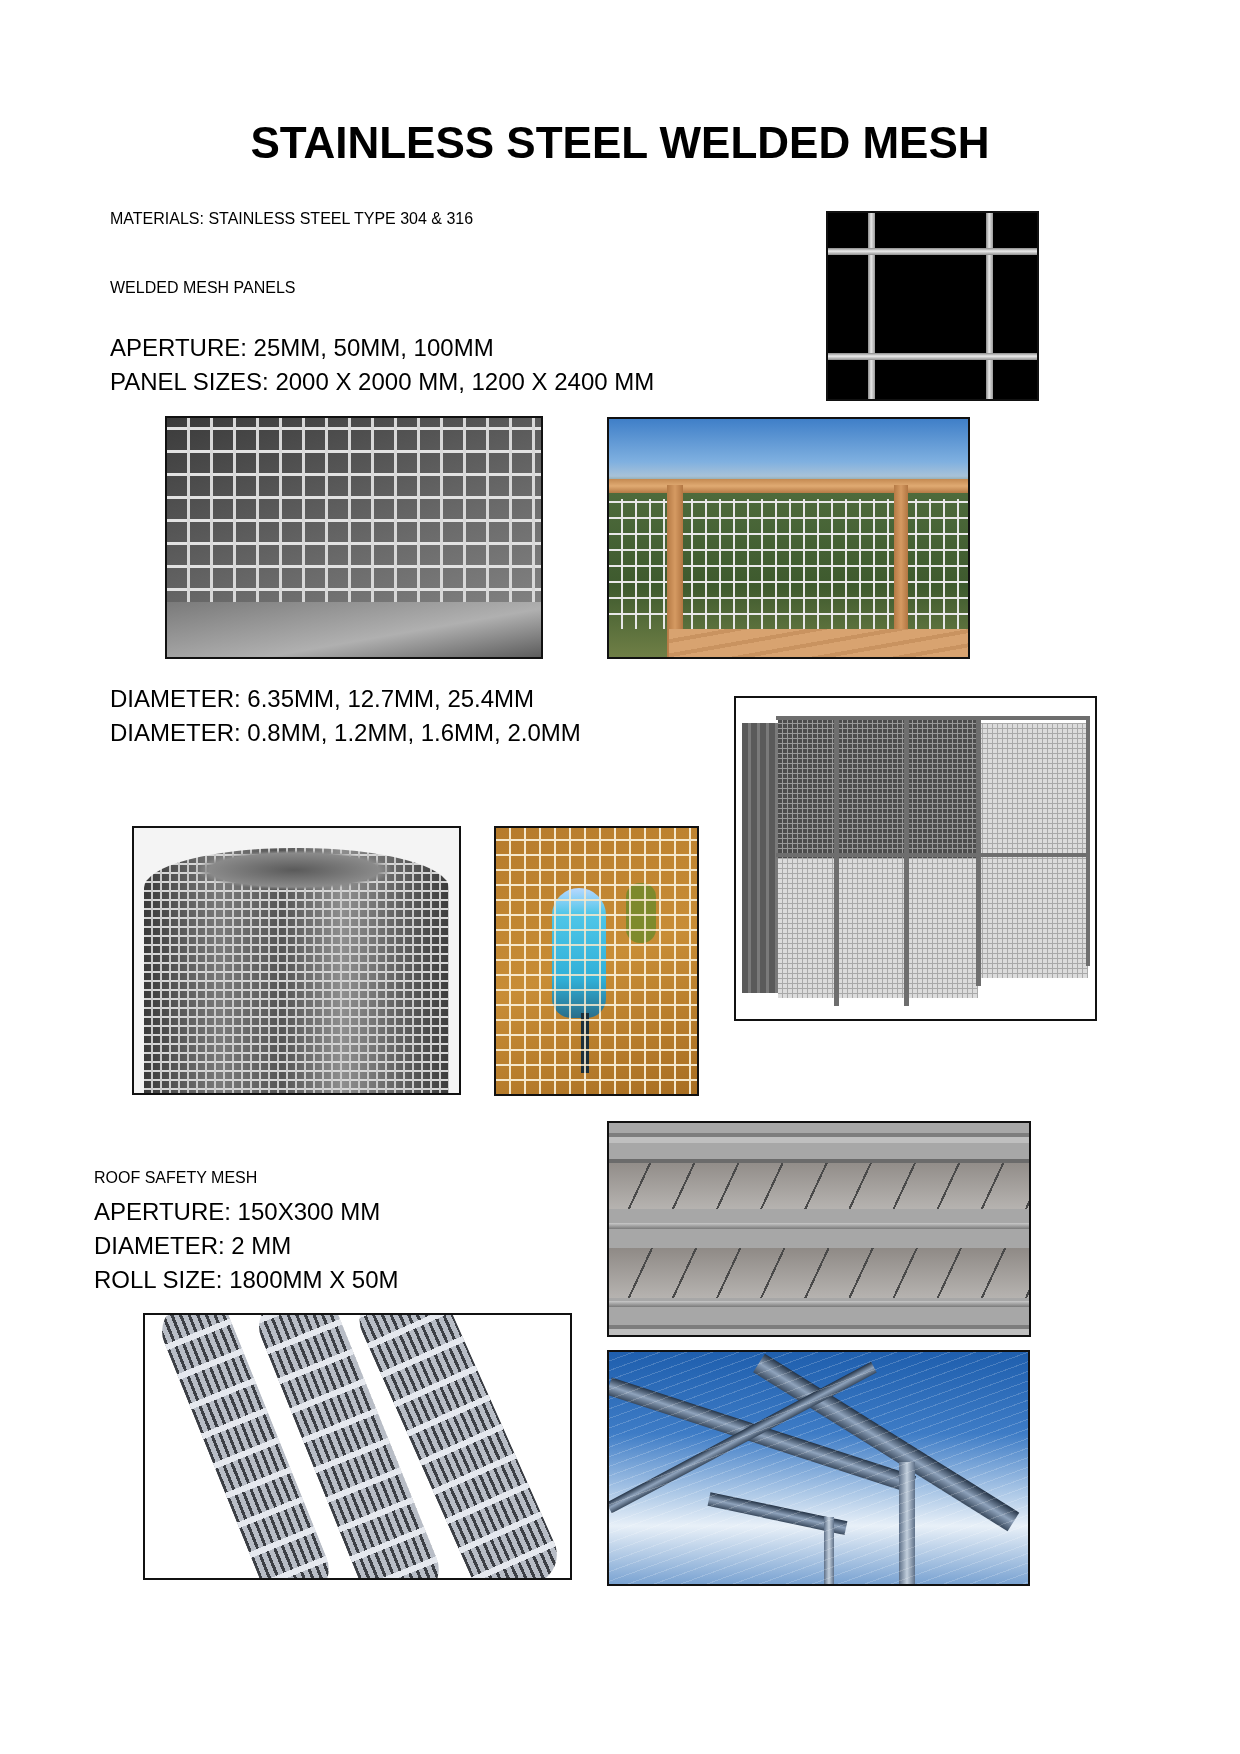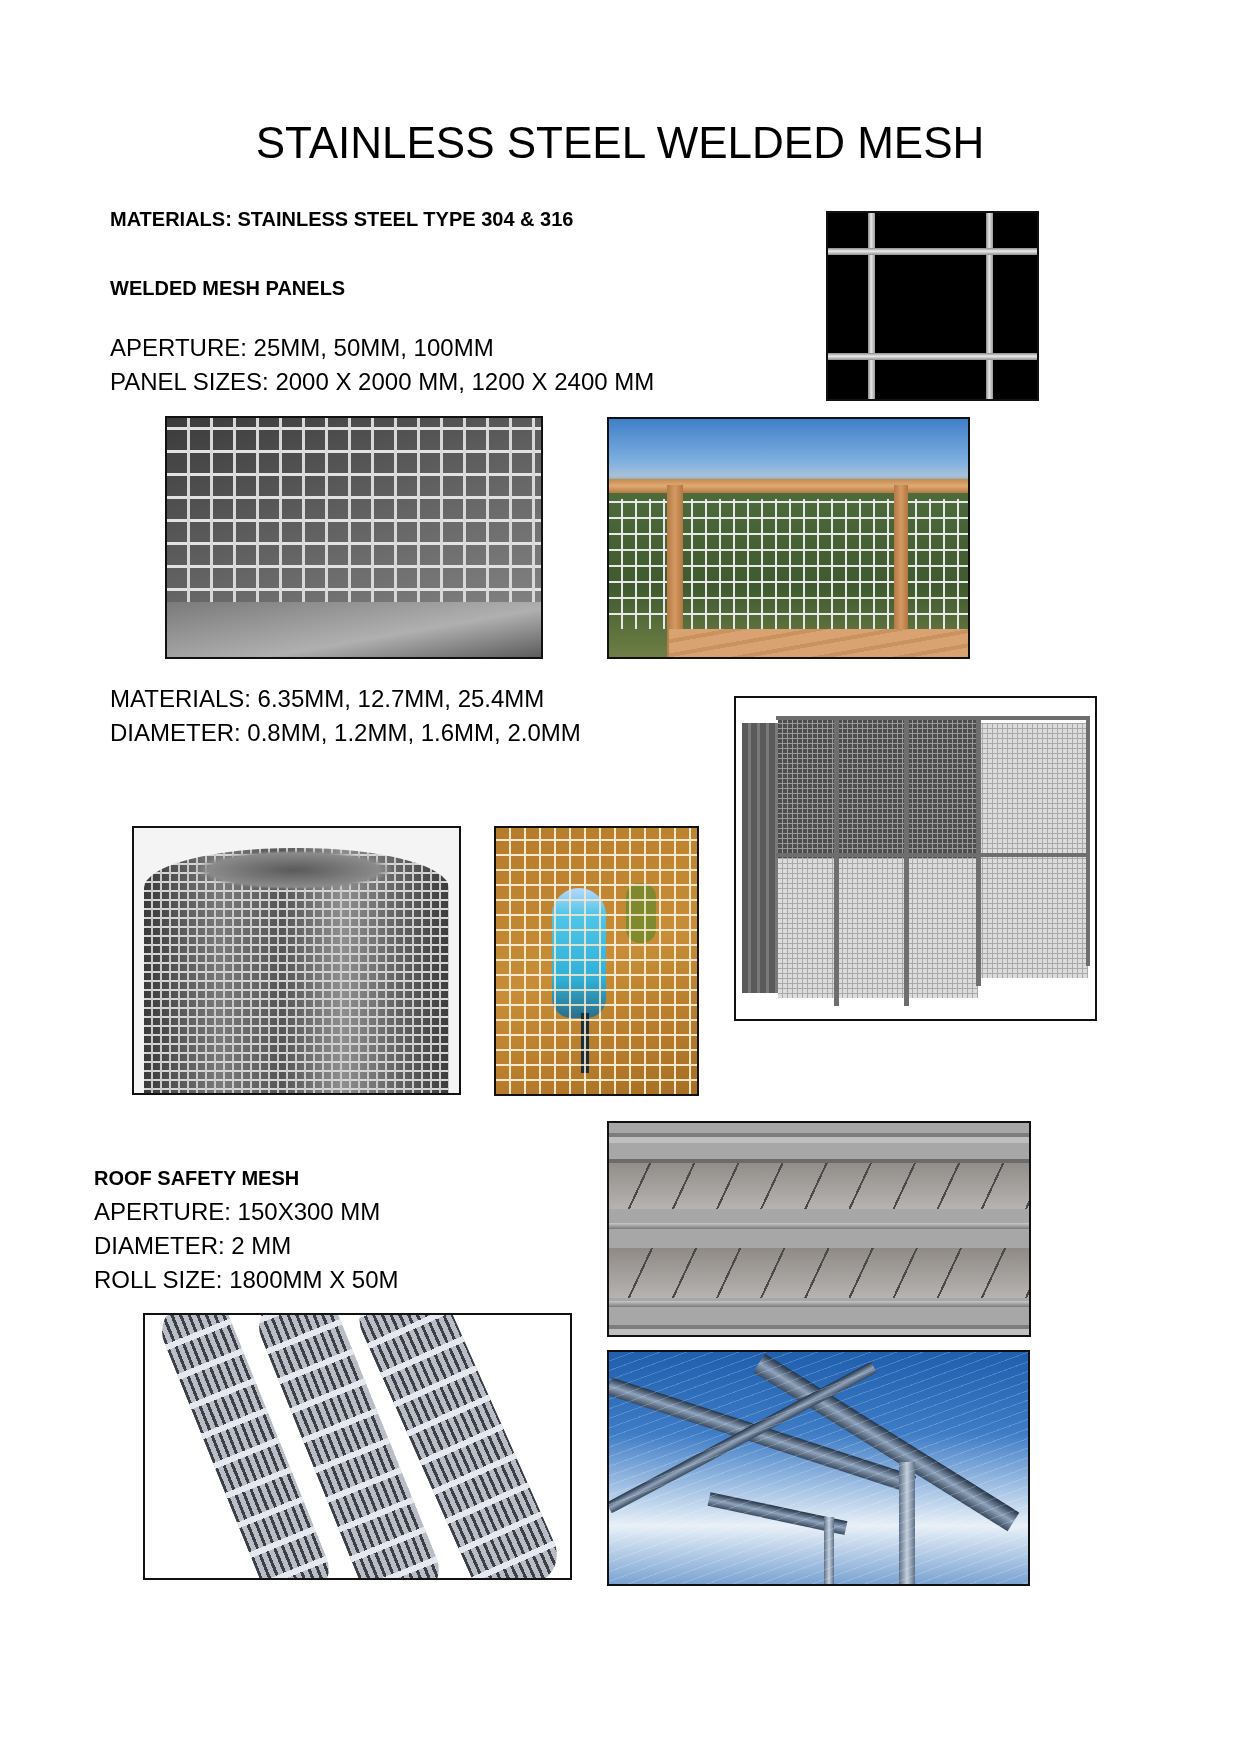--- a/index.html
+++ b/index.html
@@ -1,20 +1,20 @@
 <!DOCTYPE html>
 <html><head>
 <meta charset="utf-8">
 <style>
   html, body { margin: 0; padding: 0; background: #ffffff; }
   body { width: 1240px; height: 1754px; position: relative; overflow: hidden;
          font-family: "Liberation Sans", sans-serif; color: #000; }
   .abs { position: absolute; }
-  .title { left: 0; width: 1240px; top: 118px; text-align: center; font-size: 44px; font-weight: normal; letter-spacing: 0px; line-height: 50px; }
-  .bold { font-weight: bold; font-size: 20px; line-height: 28px; }
+  .title { left: 0; width: 1240px; top: 118px; text-align: center; font-size: 44px; font-weight: bold; letter-spacing: 0px; line-height: 50px; }
+  .bold { font-weight: normal; font-size: 16px; line-height: 28px; }
   .line { font-size: 24px; line-height: 28px; }
   .img { border: 2px solid #111; box-sizing: border-box; overflow: hidden; }
 
   
   .img-closeup { background: #000; position: absolute; }
   .wire { position: absolute; background: linear-gradient(90deg,#8a8a8a,#e6e6e6 45%,#9a9a9a); }
   .wire.h { background: linear-gradient(180deg,#8a8a8a,#ececec 45%,#8d8d8d); }
 
   .grid-panel {
     background:
@@ -108,21 +108,21 @@
 
 <div class="abs img railing-bg" style="left:607px; top:417px; width:363px; height:242px;">
   <div class="railing-mesh" style="position:absolute; left:0; top:80px; width:100%; height:130px;"></div>
   <div class="wood" style="left:0; top:60px; width:363px; height:14px; background:linear-gradient(180deg,#c48a52,#e0aa72,#b57a45);"></div>
   <div class="wood" style="left:58px; top:66px; width:16px; height:172px;"></div>
   <div class="wood" style="left:285px; top:66px; width:14px; height:155px;"></div>
   <div class="deck" style="left:60px; top:210px; width:303px; height:32px;"></div>
 </div>
 
 <div class="abs" style="left:110px; top:685px;">
-  <div class="line" style="margin-bottom:6px;">MATERIALS: 6.35MM, 12.7MM, 25.4MM</div>
+  <div class="line" style="margin-bottom:6px;">DIAMETER: 6.35MM, 12.7MM, 25.4MM</div>
   <div class="line" style="margin-bottom:6px;">DIAMETER: 0.8MM, 1.2MM, 1.6MM, 2.0MM</div>
 </div>
 
 <div class="abs img aviary-bg" style="left:734px; top:696px; width:363px; height:325px;">
   <div style="position:absolute; left:6px; top:25px; width:36px; height:270px; background:repeating-linear-gradient(90deg,#5a5a5a 0 6px,#7a7a7a 6px 9px);"></div>
   <div class="aviary-mesh" style="position:absolute; left:42px; top:20px; width:200px; height:140px;"></div>
   <div class="aviary-light" style="position:absolute; left:42px; top:160px; width:200px; height:140px;"></div>
   <div class="aviary-light" style="position:absolute; left:242px; top:25px; width:110px; height:255px;"></div>
   <div class="frame" style="left:40px; top:18px; width:312px; height:4px;"></div>
   <div class="frame" style="left:40px; top:155px; width:312px; height:4px;"></div>

